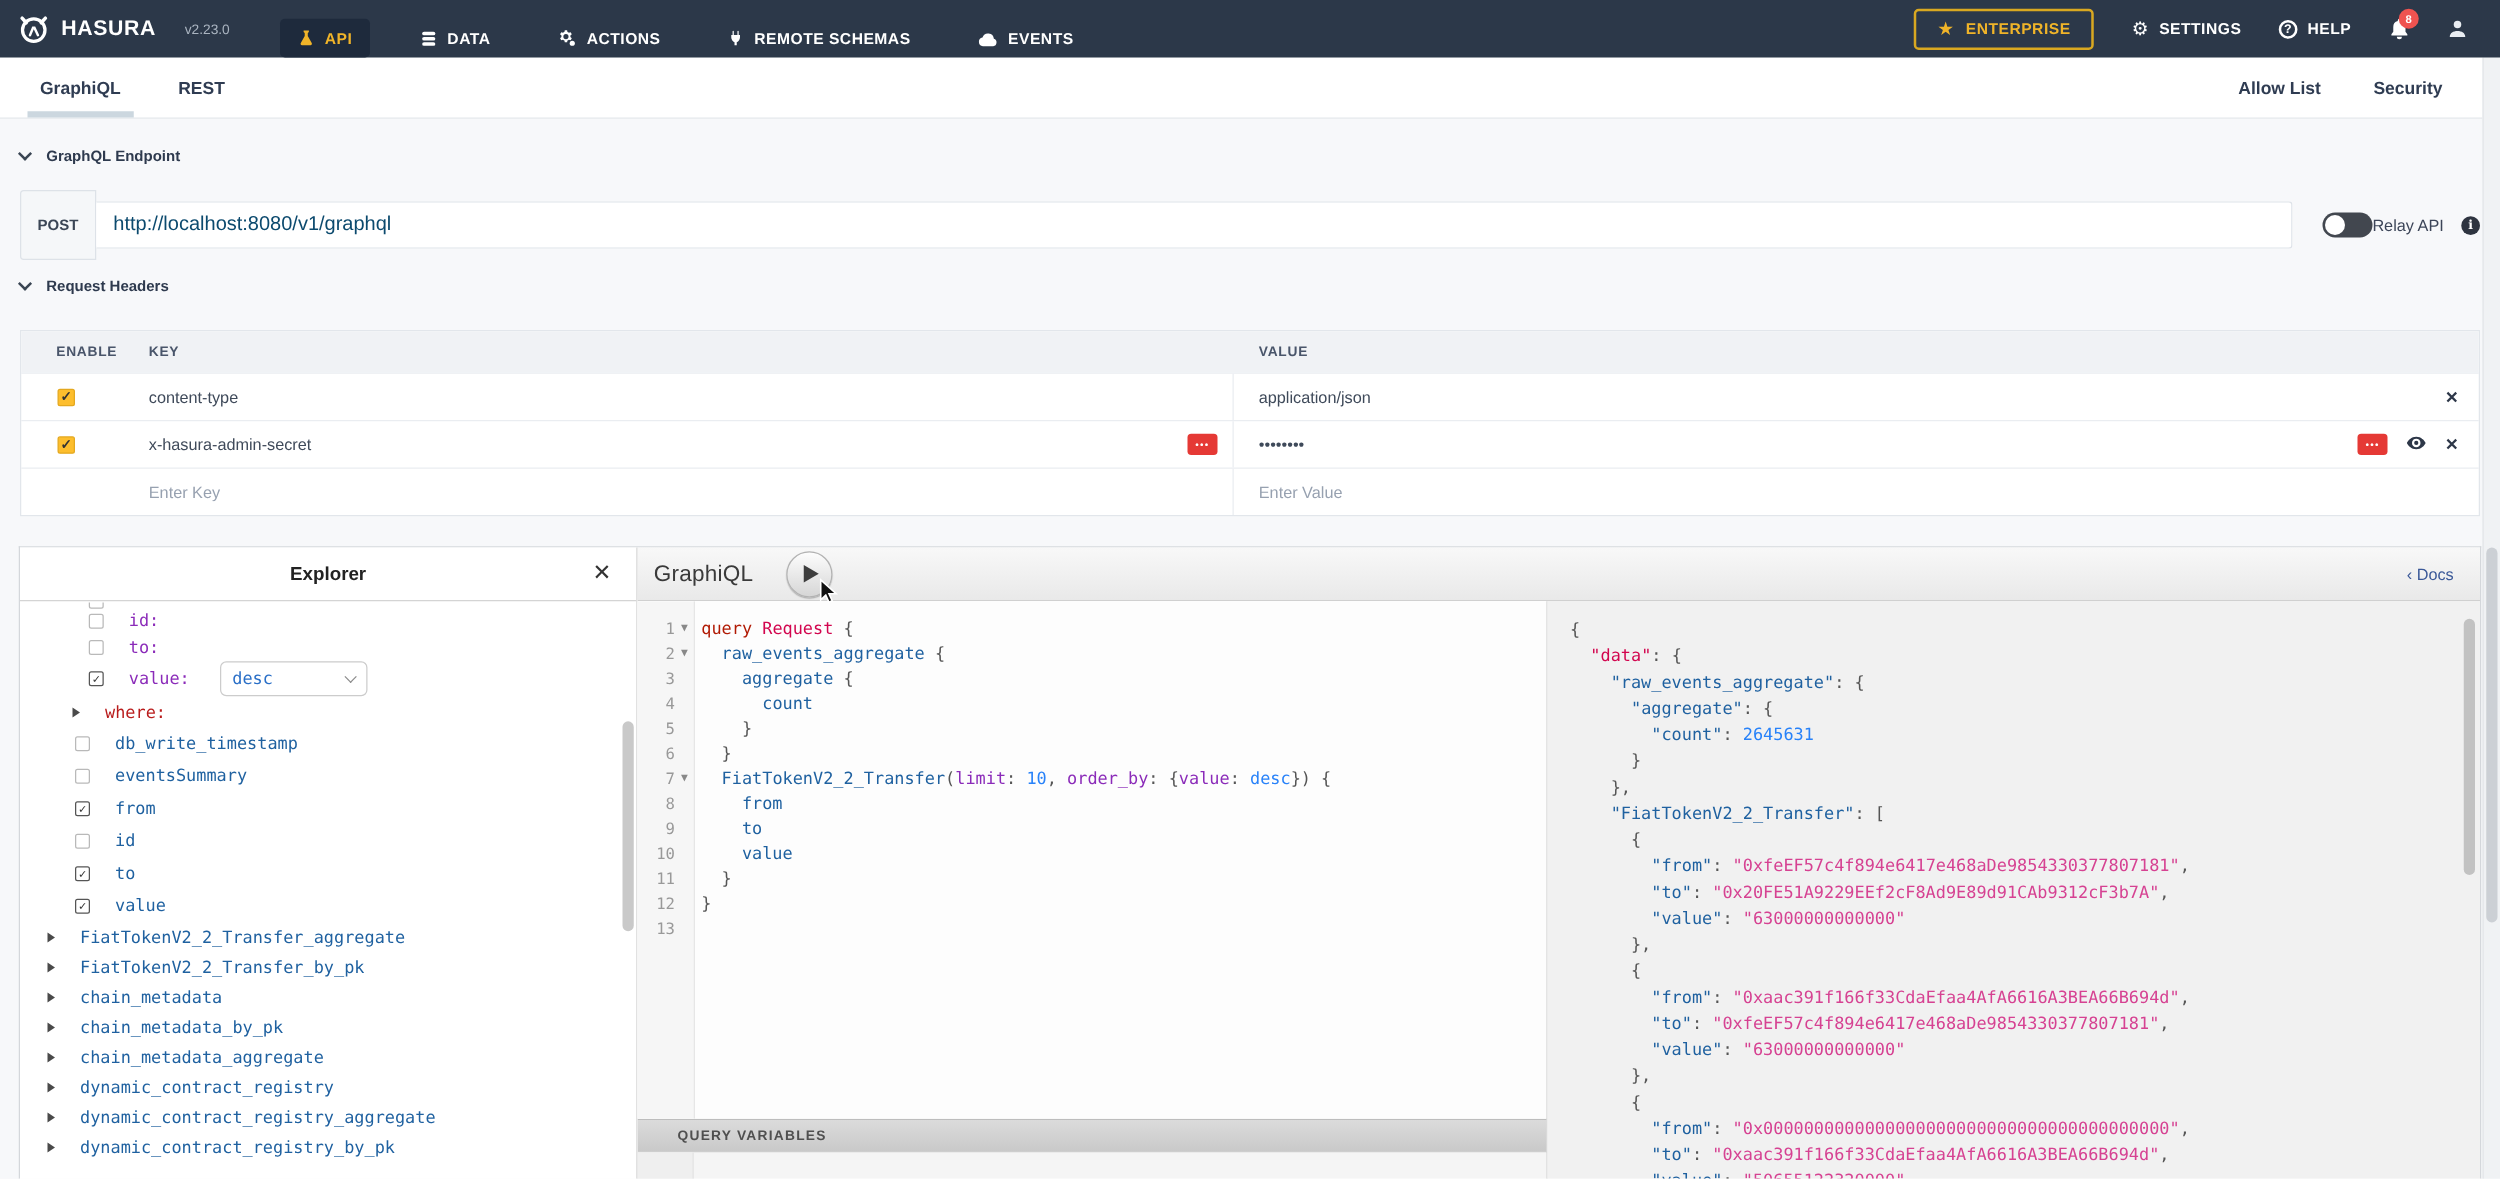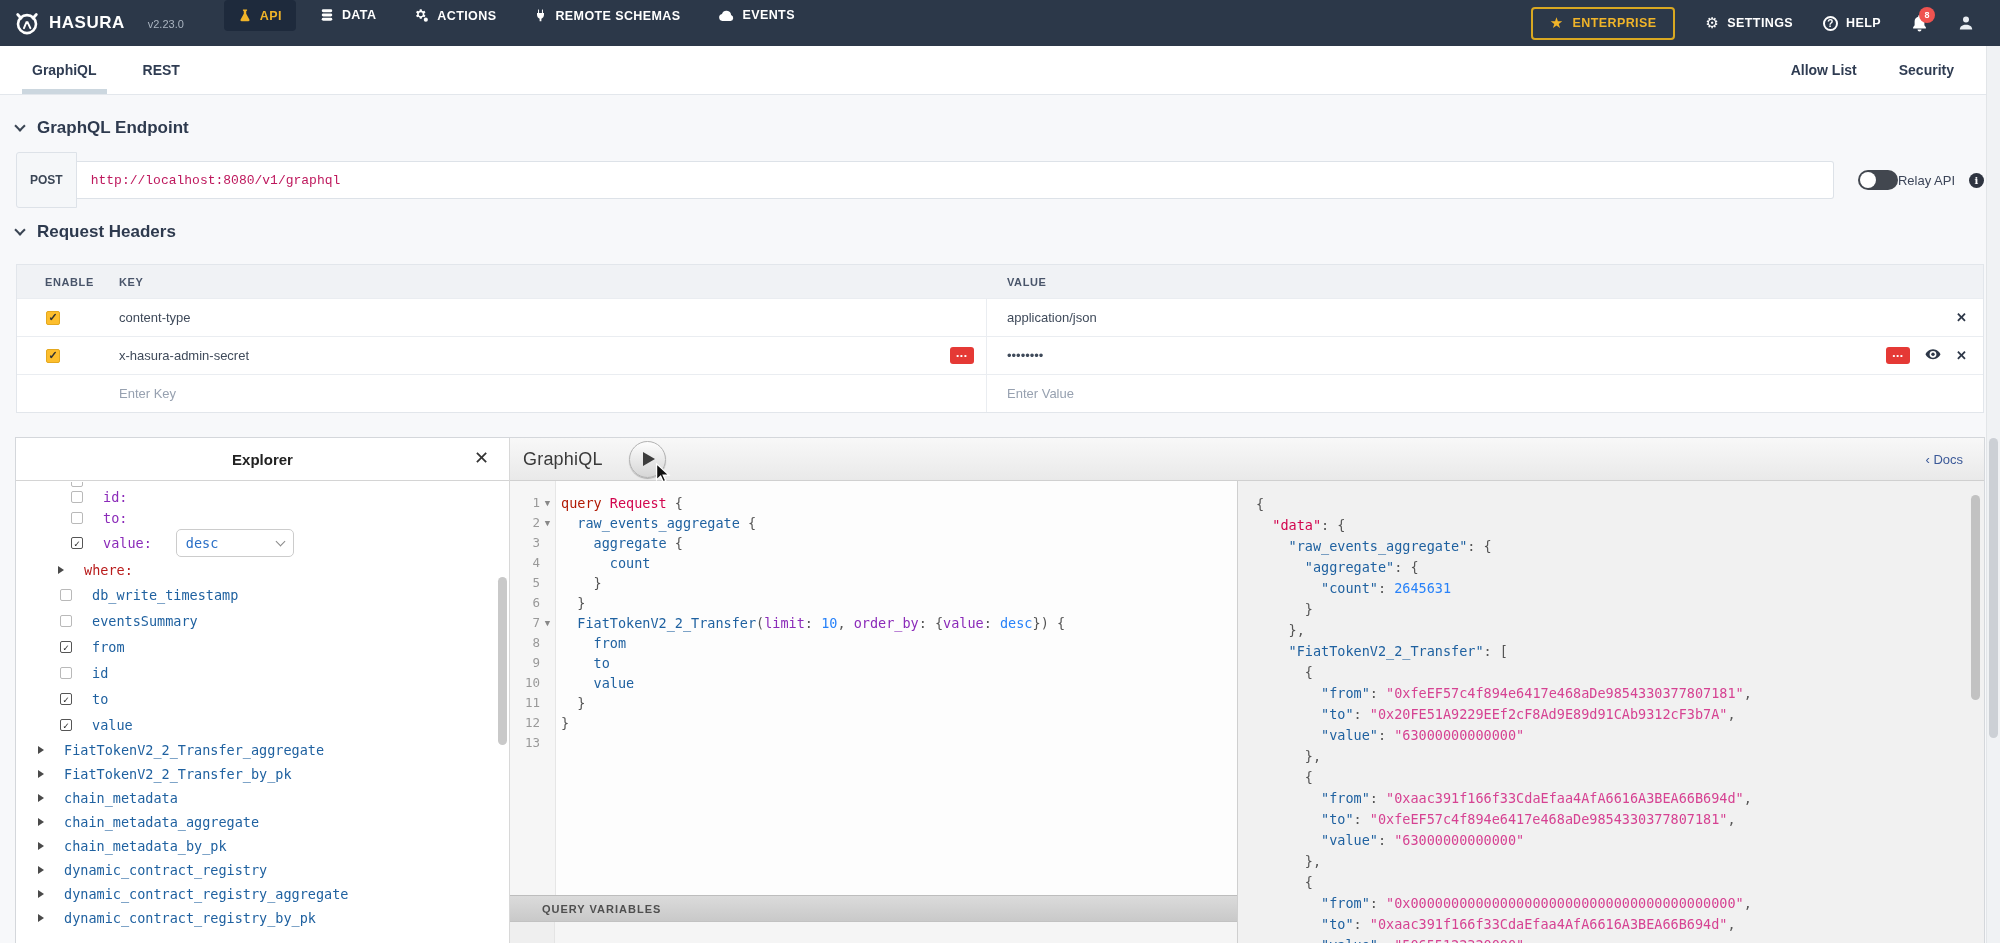--- a/index.html
+++ b/index.html
@@ -6,21 +6,21 @@
   html,body{width:2000px;height:943px;overflow:hidden;background:#f7f8fa;
     font-family:"Liberation Sans",sans-serif;position:relative}
   .icon svg{display:block}
 
   
   .topnav{position:absolute;top:0;left:0;right:0;height:46px;background:#2c3849;
     display:flex;align-items:center;color:#fff;z-index:30}
   .brand{display:flex;align-items:center;gap:9px;padding:0 12px 0 14px}
   .brand-name{font-weight:bold;font-size:17px;letter-spacing:.5px}
   .brand-ver{font-size:11px;color:#aab4c0;margin-left:14px;margin-top:2px}
-  .nav-items{display:flex;align-items:flex-start;height:100%;margin-left:28px;gap:10px}
+  .nav-items{display:flex;align-items:flex-end;height:100%;margin-left:28px;gap:26px}
   .nav-item{display:flex;align-items:center;gap:8px;padding:8px 14px;border-radius:4px;
     font-size:12.5px;font-weight:bold;letter-spacing:.4px;color:#fff;cursor:pointer;white-space:nowrap}
   .nav-item.active{background:#1e2a3c;color:#f0b429}
   .nav-right{margin-left:auto;display:flex;align-items:center;gap:30px;padding-right:26px}
   .enterprise{display:flex;align-items:center;gap:9px;border:2px solid #d9a821;border-radius:4px;
     padding:7px 17px;color:#f0b429;font-weight:bold;font-size:12.5px;letter-spacing:.4px;cursor:pointer}
   .nav-link{display:flex;align-items:center;gap:8px;font-size:12.5px;font-weight:bold;
     letter-spacing:.4px;cursor:pointer}
   .uni{font-size:15px;line-height:1;font-family:"DejaVu Sans",sans-serif}
   .help-circle{width:15px;height:15px;border:2px solid #fff;border-radius:50%;display:flex;
@@ -35,31 +35,31 @@
   .tabbar{position:absolute;top:46px;left:0;right:14px;height:49px;background:#fff;
     border-bottom:1px solid #e3e7ec;display:flex;align-items:center;padding:0 32px;z-index:20}
   .tab{font-size:14px;font-weight:bold;color:#2f3c52;margin-right:46px;position:relative;
     height:100%;display:flex;align-items:center;cursor:pointer}
   .tab.active::after{content:"";position:absolute;left:-10px;right:-10px;bottom:0;height:5px;background:#ccd7df}
   .tab-right{margin-left:auto;display:flex;gap:42px}
   .tab-right .tab{margin-right:0}
 
   
   .sec-head{position:absolute;left:16px;display:flex;align-items:center;gap:13px;
-    font-size:17px;font-weight:bold;color:#2e3a4e;cursor:pointer}
+    font-size:12px;font-weight:bold;color:#2e3a4e;cursor:pointer}
   .chev{width:8px;height:8px;border-right:2px solid #3a4553;border-bottom:2px solid #3a4553;
     transform:rotate(45deg);margin-top:-4px}
 
   
   .endpoint-row{position:absolute;top:160px;left:16px;right:16px;height:40px;display:flex;align-items:center}
   .method{height:56px;display:flex;align-items:center;padding:0 13px;background:#f5f7f9;
     border:1px solid #dde2e8;border-radius:3px 0 0 3px;font-weight:bold;font-size:12px;color:#3b4656}
   .url-input{height:38px;flex:1;border:1px solid #dde2e8;border-left:none;border-radius:0 3px 3px 0;
-    padding:0 14px;font-size:13px;color:#be185d;background:#fff;outline:none;
-    font-family:Liberation Mono, monospace}
+    padding:0 14px;font-size:16px;color:#0c4a6e;background:#fff;outline:none;
+    font-family:Liberation Sans, sans-serif}
   .toggle{width:40px;height:20px;border-radius:10px;background:#42474f;margin-left:24px;
     position:relative;cursor:pointer;flex:0 0 auto}
   .toggle .knob{position:absolute;left:2px;top:2px;width:16px;height:16px;border-radius:50%;background:#fff}
   .relay-label{font-size:13px;color:#3c4558}
   .info-dot{width:15px;height:15px;border-radius:50%;background:#2e3440;color:#fff;font-size:10px;
     font-weight:bold;display:flex;align-items:center;justify-content:center;margin-left:14px;
     font-family:"DejaVu Serif",serif;cursor:pointer}
 
   
   .htable{position:absolute;top:264px;left:16px;right:16px;background:#fff;border:1px solid #e2e6eb}
@@ -386,25 +386,25 @@
         <div class="ex-row ex-col">
           <span class="tri"></span>
           <span>FiatTokenV2_2_Transfer_by_pk</span>
         </div>
         <div class="ex-row ex-col">
           <span class="tri"></span>
           <span>chain_metadata</span>
         </div>
         <div class="ex-row ex-col">
           <span class="tri"></span>
+          <span>chain_metadata_by_pk</span>
+        </div>
+        <div class="ex-row ex-col">
+          <span class="tri"></span>
           <span>chain_metadata_aggregate</span>
-        </div>
-        <div class="ex-row ex-col">
-          <span class="tri"></span>
-          <span>chain_metadata_by_pk</span>
         </div>
         <div class="ex-row ex-col">
           <span class="tri"></span>
           <span>dynamic_contract_registry</span>
         </div>
         <div class="ex-row ex-col">
           <span class="tri"></span>
           <span>dynamic_contract_registry_aggregate</span>
         </div>
         <div class="ex-row ex-col">

